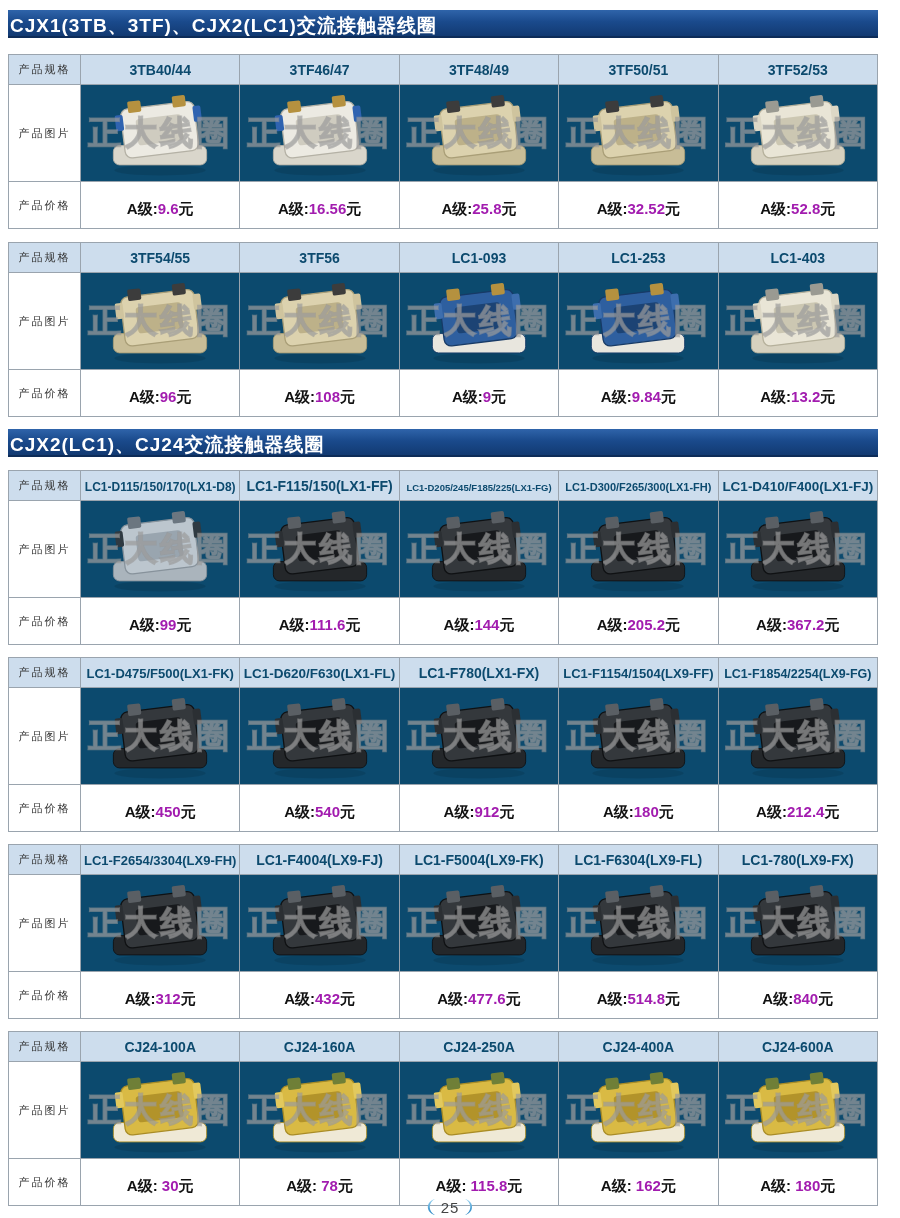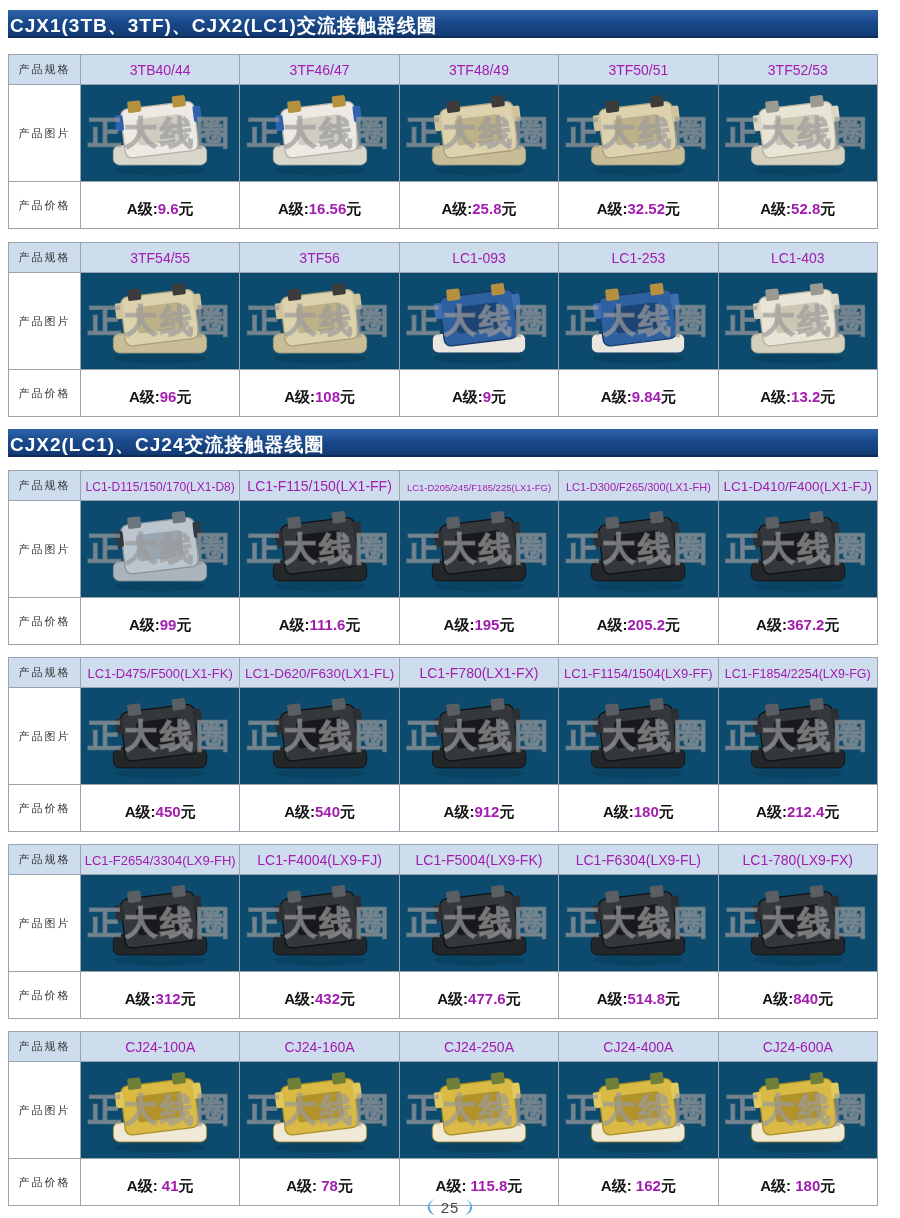--- a/index.html
+++ b/index.html
@@ -28,21 +28,21 @@
   }
   table.ptable col.c-label { width:72px; }
   table.ptable th, table.ptable td {
     border:1px solid #9aa4ae; text-align:center; vertical-align:middle;
   }
   tr.r-spec { height:30px; }
   tr.r-img  { height:97px;padding-left:28px; }
   tr.r-price{ height:47px; }
 
   tr.r-spec th { background:#cddded; }
-  th.model { color:#a21caf; font-weight:normal; font-size:14px; overflow:hidden;margin-left:8px; }
+  th.model { color:#0c4a6e; font-weight:bold; font-size:14px; overflow:hidden;margin-left:8px; }
   th.model .fit { display:inline-block; white-space:nowrap; }
   td.lbl, th.lbl {
     background:#ffffff; font-weight:normal; font-size:11px; color:#333333;
     letter-spacing:2px;
     margin-left:28px;
   }
   tr.r-spec th.lbl { background:#cddded; }
 
   
   td.imgcell { position:relative; background:#0c4a6e; overflow:hidden; }
@@ -278,21 +278,21 @@
             <svg class="coil">
               <use href="#coilsym"></use>
             </svg>
             <div class="wm">正大线圈</div>
           </td>
     </tr>
     <tr class="r-price">
       <td class="lbl">产品价格</td>
       <td class="pricecell"><span>A级:</span><span class="p-val">99</span><span>元</span></td>
       <td class="pricecell"><span>A级:</span><span class="p-val">111.6</span><span>元</span></td>
-      <td class="pricecell"><span>A级:</span><span class="p-val">195</span><span>元</span></td>
+      <td class="pricecell"><span>A级:</span><span class="p-val">144</span><span>元</span></td>
       <td class="pricecell"><span>A级:</span><span class="p-val">205.2</span><span>元</span></td>
       <td class="pricecell"><span>A级:</span><span class="p-val">367.2</span><span>元</span></td>
     </tr>
   </tbody>
     </table>
 
   <table class="ptable mt12">
     <colgroup>
         <col class="c-label">
         <col>
@@ -462,21 +462,21 @@
           </td>
       <td class="imgcell type-yellow">
             <svg class="coil">
               <use href="#coilsym"></use>
             </svg>
             <div class="wm">正大线圈</div>
           </td>
     </tr>
     <tr class="r-price">
       <td class="lbl">产品价格</td>
-      <td class="pricecell"><span>A级: </span><span class="p-val">41</span><span>元</span></td>
+      <td class="pricecell"><span>A级: </span><span class="p-val">30</span><span>元</span></td>
       <td class="pricecell"><span>A级: </span><span class="p-val">78</span><span>元</span></td>
       <td class="pricecell"><span>A级: </span><span class="p-val">115.8</span><span>元</span></td>
       <td class="pricecell"><span>A级: </span><span class="p-val">162</span><span>元</span></td>
       <td class="pricecell"><span>A级: </span><span class="p-val">180</span><span>元</span></td>
     </tr>
   </tbody>
     </table>
 
 </div>
 

